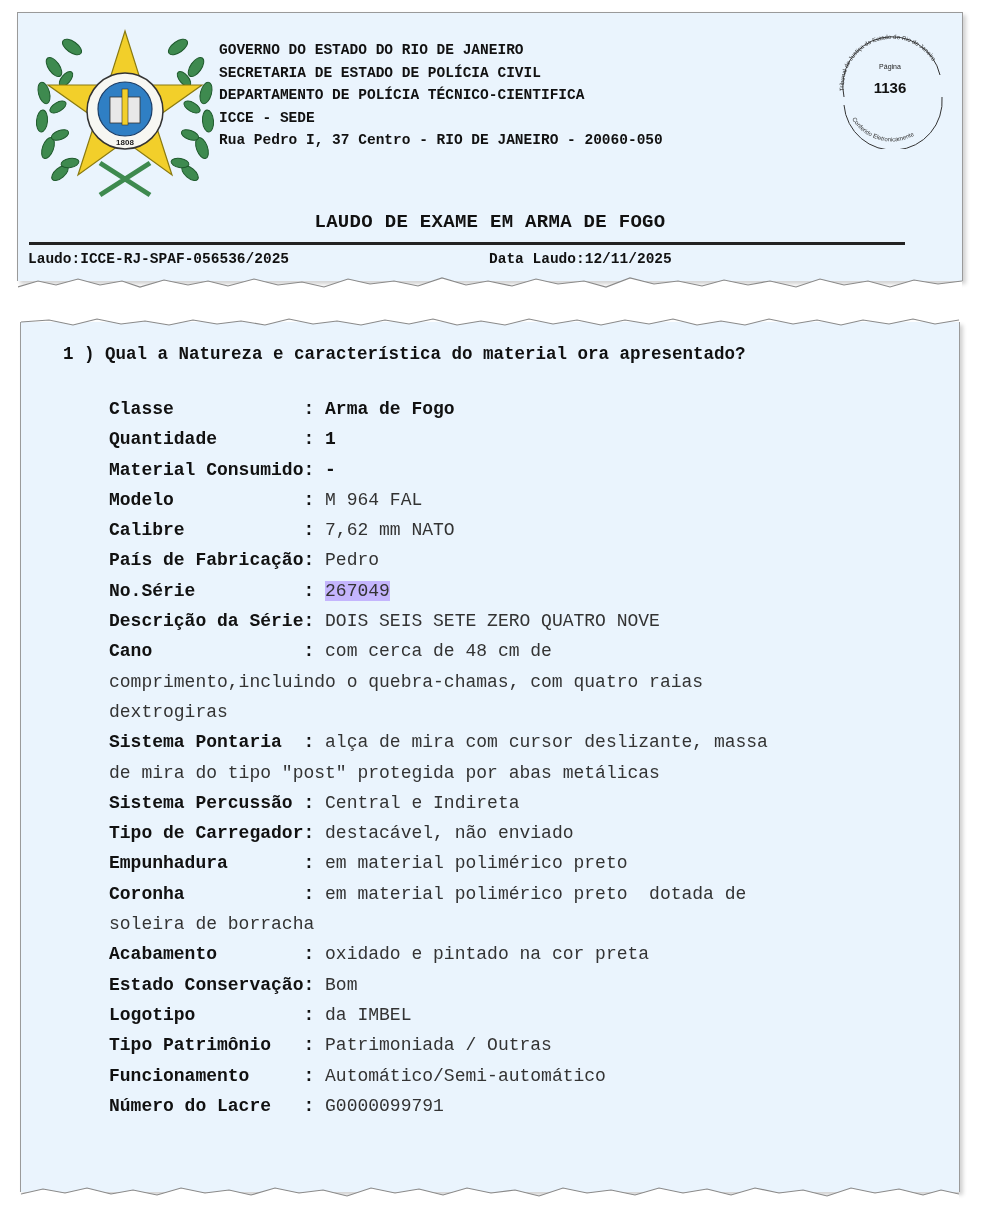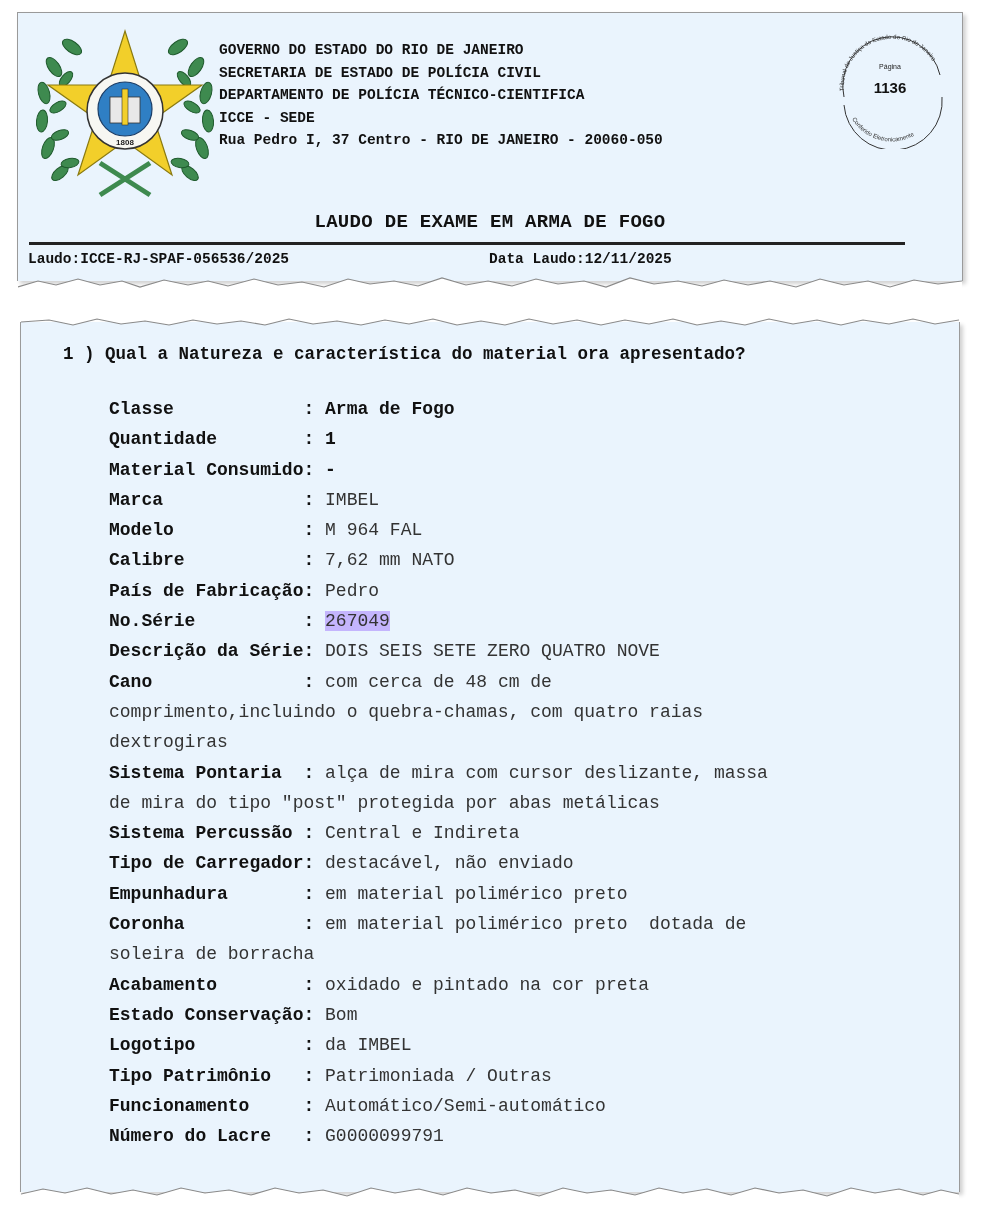--- a/index.html
+++ b/index.html
@@ -106,21 +106,20 @@
     <polygon fill="#ffffff" points="0,0 938,0 938,4 914,8 892,3 868,8 842,4 820,9 796,4 772,8 748,3 724,9 700,5 676,9 652,3 628,8 604,4 580,9 556,4 532,8 508,3 484,9 460,5 436,9 412,3 388,8 364,4 340,9 316,5 292,8 268,3 244,9 220,5 196,8 172,4 148,9 124,5 100,8 76,3 52,9 28,4 0,6"></polygon>
     <polyline fill="none" stroke="#8a8a8a" stroke-width="1.2" points="938,4 914,8 892,3 868,8 842,4 820,9 796,4 772,8 748,3 724,9 700,5 676,9 652,3 628,8 604,4 580,9 556,4 532,8 508,3 484,9 460,5 436,9 412,3 388,8 364,4 340,9 316,5 292,8 268,3 244,9 220,5 196,8 172,4 148,9 124,5 100,8 76,3 52,9 28,4 0,6"></polyline>
   </svg>
 
   <div id="question">1 ) Qual a Natureza e característica do material ora apresentado?</div>
 
   <div id="fields">
     <div class="field"><span class="k">Classe            </span><span class="k">: </span><span class="v strong">Arma de Fogo</span></div>
     <div class="field"><span class="k">Quantidade        </span><span class="k">: </span><span class="v strong">1</span></div>
     <div class="field"><span class="k">Material Consumido</span><span class="k">: </span><span class="v strong">-</span></div>
-    <div class="field"><span class="k">Marca             </span><span class="k">: </span><span class="v">IMBEL</span></div>
     <div class="field"><span class="k">Modelo            </span><span class="k">: </span><span class="v">M 964 FAL</span></div>
     <div class="field"><span class="k">Calibre           </span><span class="k">: </span><span class="v">7,62 mm NATO</span></div>
     <div class="field"><span class="k">País de Fabricação</span><span class="k">: </span><span class="v">Pedro</span></div>
     <div class="field"><span class="k">No.Série          </span><span class="k">: </span><span class="v hl">267049</span></div>
     <div class="field"><span class="k">Descrição da Série</span><span class="k">: </span><span class="v">DOIS SEIS SETE ZERO QUATRO NOVE</span></div>
     <div class="field"><span class="k">Cano              </span><span class="k">: </span><span class="v">com cerca de 48 cm de
 comprimento,incluindo o quebra-chamas, com quatro raias
 dextrogiras</span></div>
     <div class="field"><span class="k">Sistema Pontaria  </span><span class="k">: </span><span class="v">alça de mira com cursor deslizante, massa
 de mira do tipo "post" protegida por abas metálicas</span></div>

